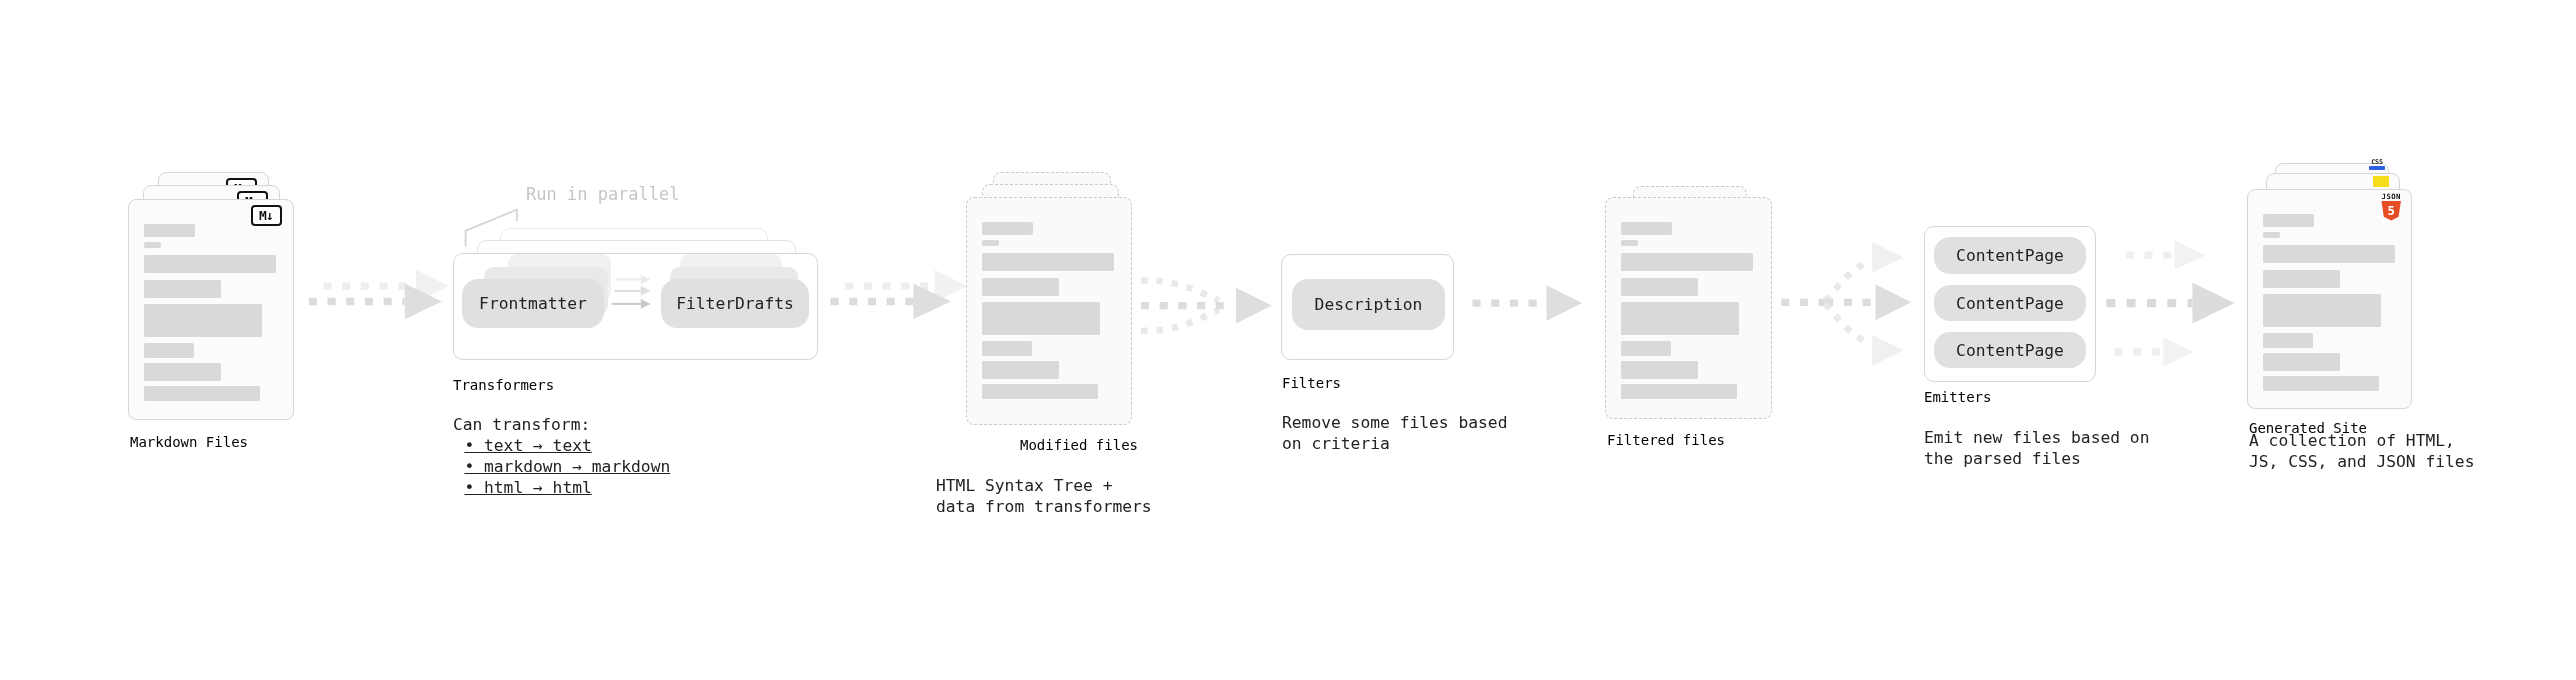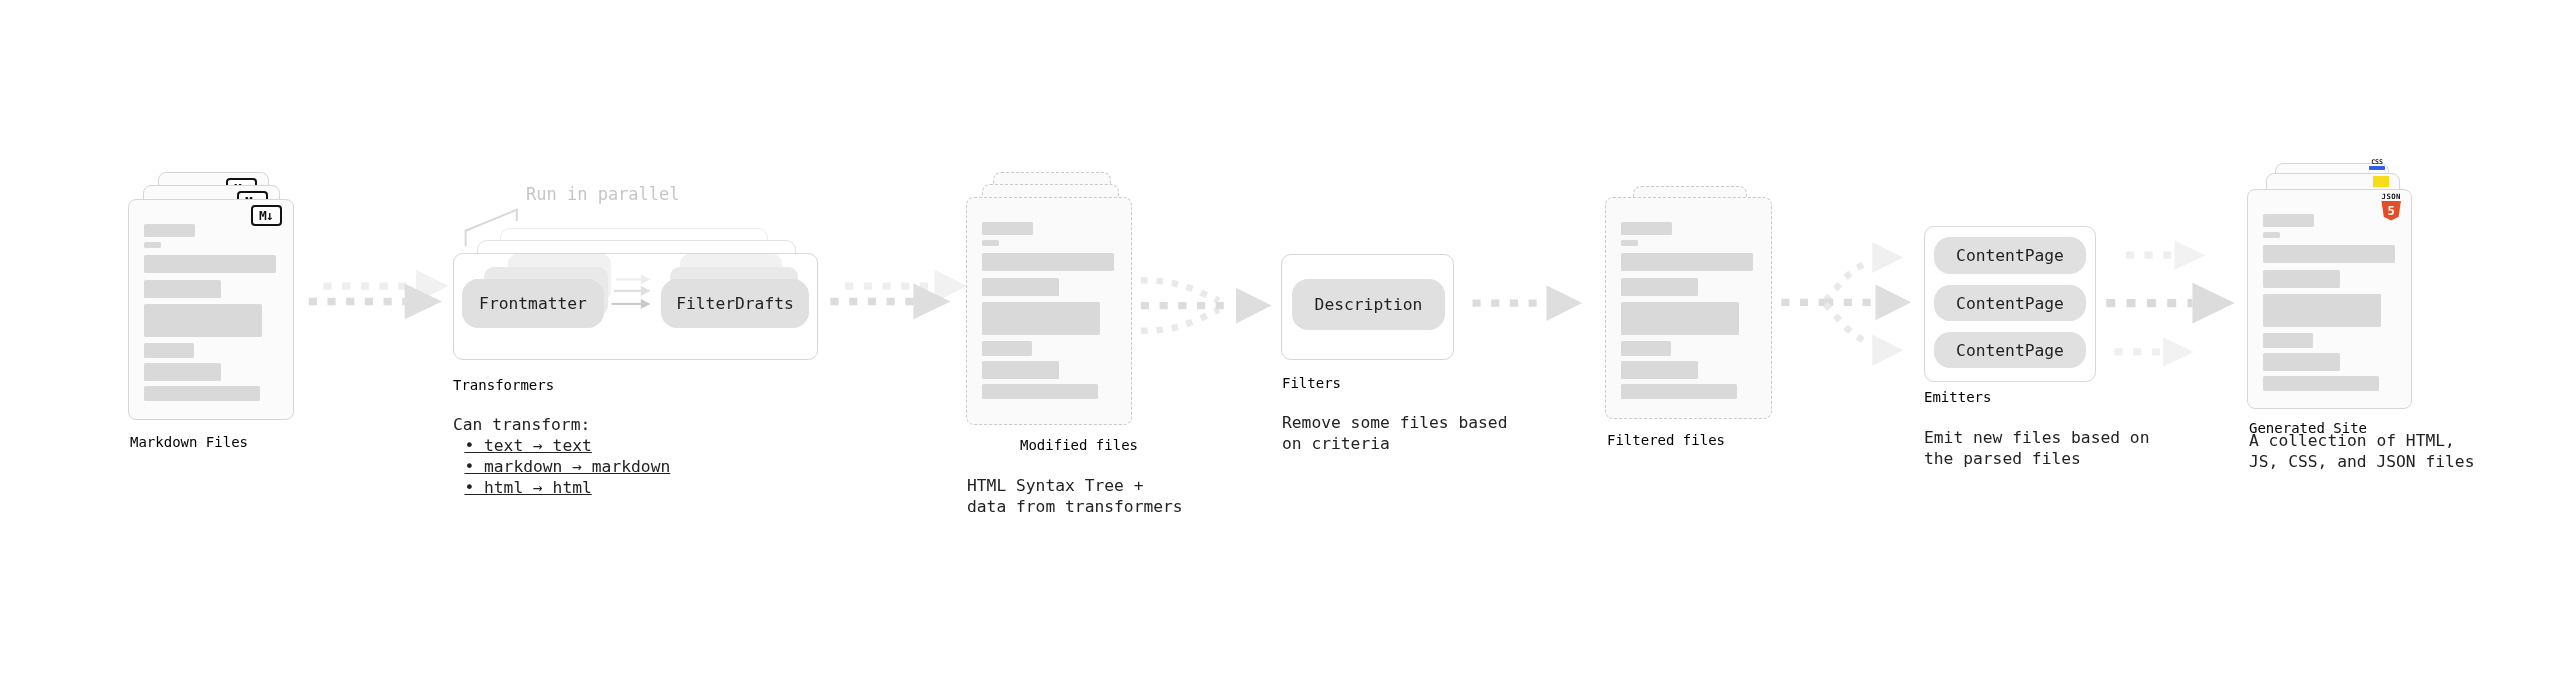--- a/index.html
+++ b/index.html
@@ -168,21 +168,21 @@
         <div class="bar" style="left: 15.4px; top: 24.4px; width: 51px; height: 12.2px;"></div>
         <div class="bar" style="left: 15.4px; top: 42px; width: 17px; height: 5.7px;"></div>
         <div class="bar" style="left: 15.4px; top: 55px; width: 132px; height: 18px;"></div>
         <div class="bar" style="left: 15.4px; top: 80px; width: 77px; height: 18px;"></div>
         <div class="bar" style="left: 15.4px; top: 104px; width: 118px; height: 32.5px;"></div>
         <div class="bar" style="left: 15.4px; top: 143px; width: 50px; height: 14.6px;"></div>
         <div class="bar" style="left: 15.4px; top: 163px; width: 77px; height: 18px;"></div>
         <div class="bar" style="left: 15.4px; top: 186px; width: 116px; height: 14.6px;"></div>
       </div>
     <div class="heading" style="left:1020px;top:437px;">Modified files</div>
-    <div class="subtitle" style="left:967px;top:475px;">
+    <div class="subtitle" style="left:936px;top:475px;">
       <div>HTML Syntax Tree +</div>
       <div>data from transformers</div>
     </div>
   </div>
 
   <div class="abs">
     <div class="cbox" style="left:1281px;top:254px;width:173px;height:106px;"></div>
     <div class="pill" style="left:1292px;top:279px;width:153px;height:51px;">
       <span>Description</span>
     </div>

